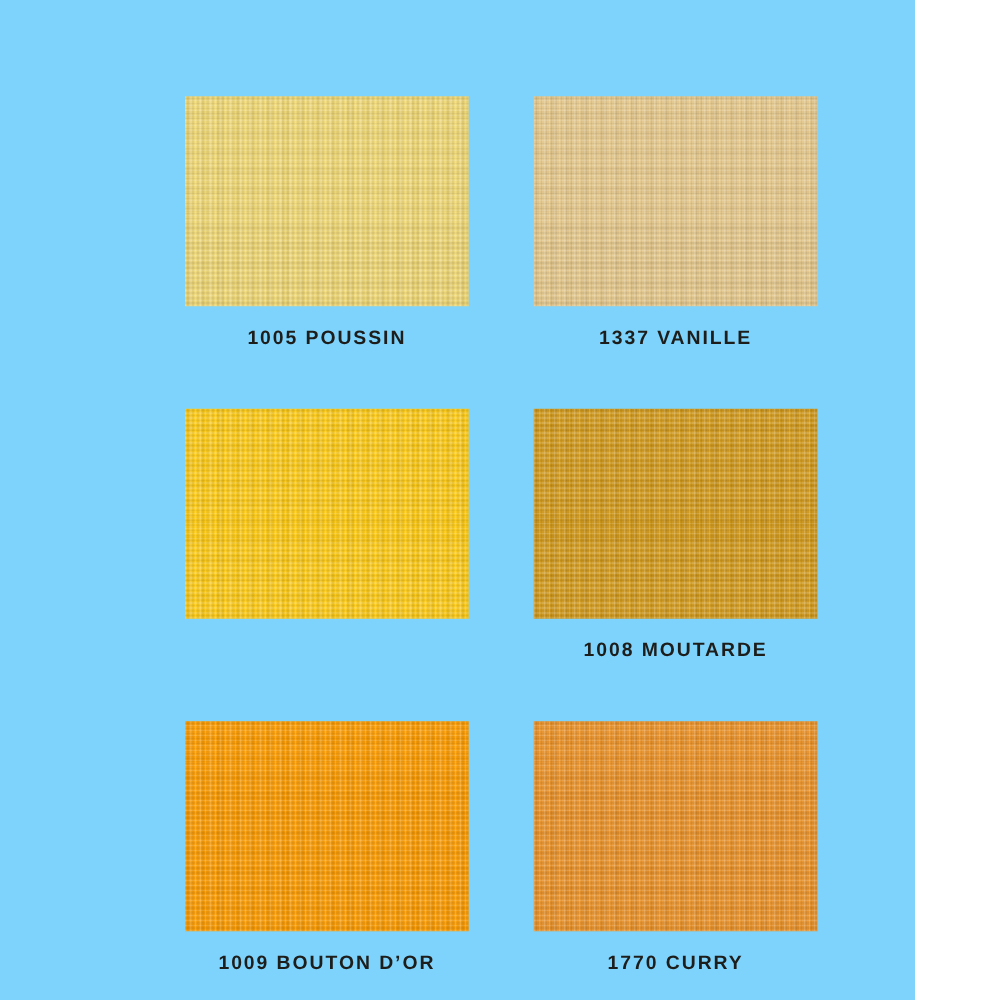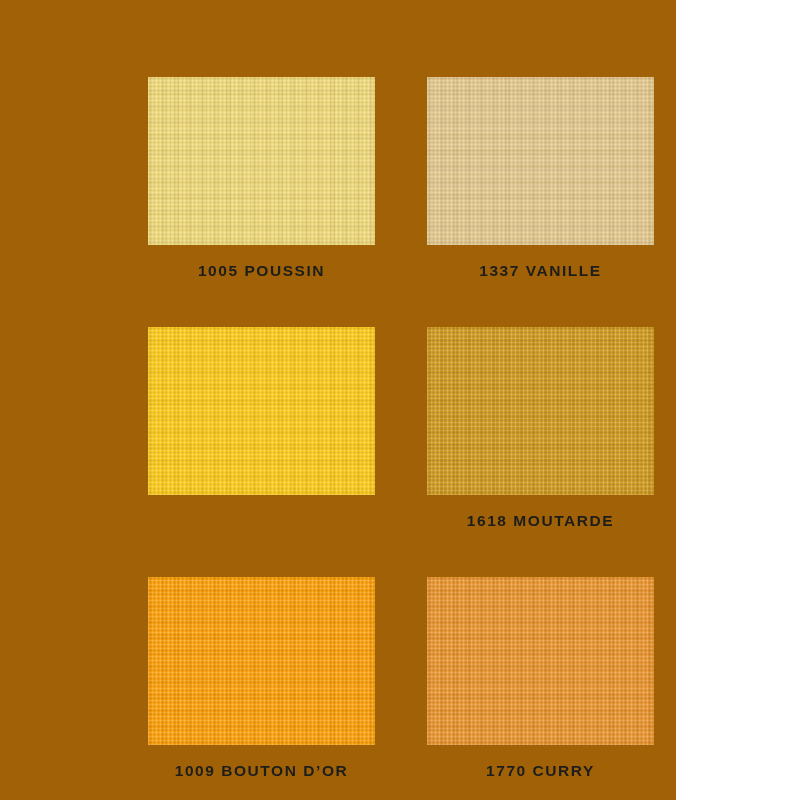--- a/index.html
+++ b/index.html
@@ -9,23 +9,23 @@
   body {
     width: 800px;
     height: 800px;
     background: #ffffff;
     font-family: "Liberation Sans", sans-serif;
     overflow: hidden;
   }
 
   #board {
     position: relative;
-    width: 676px;
+    width: 732px;
     height: 800px;
-    background: #a16207;
+    background: #7dd3fc;
   }
 
   .swatch-grid {
     position: absolute;
     left: 148px;
     top: 77px;
     width: 506px;
     display: grid;
     grid-template-columns: 227px 227px;
     grid-column-gap: 52px;
@@ -133,21 +133,21 @@
         <div class="weave"></div>
         <div class="slub"></div>
       </div>
     </div>
 
     <div class="swatch-cell">
       <div class="chip" style="background-color: rgb(206, 151, 27);">
         <div class="weave"></div>
         <div class="slub"></div>
       </div>
-      <div class="chip-label">1618 MOUTARDE</div>
+      <div class="chip-label">1008 MOUTARDE</div>
     </div>
 
     <div class="swatch-cell">
       <div class="chip" style="background-color: rgb(251, 157, 6);">
         <div class="weave"></div>
         <div class="slub"></div>
       </div>
       <div class="chip-label">1009 BOUTON D’OR</div>
     </div>
 

